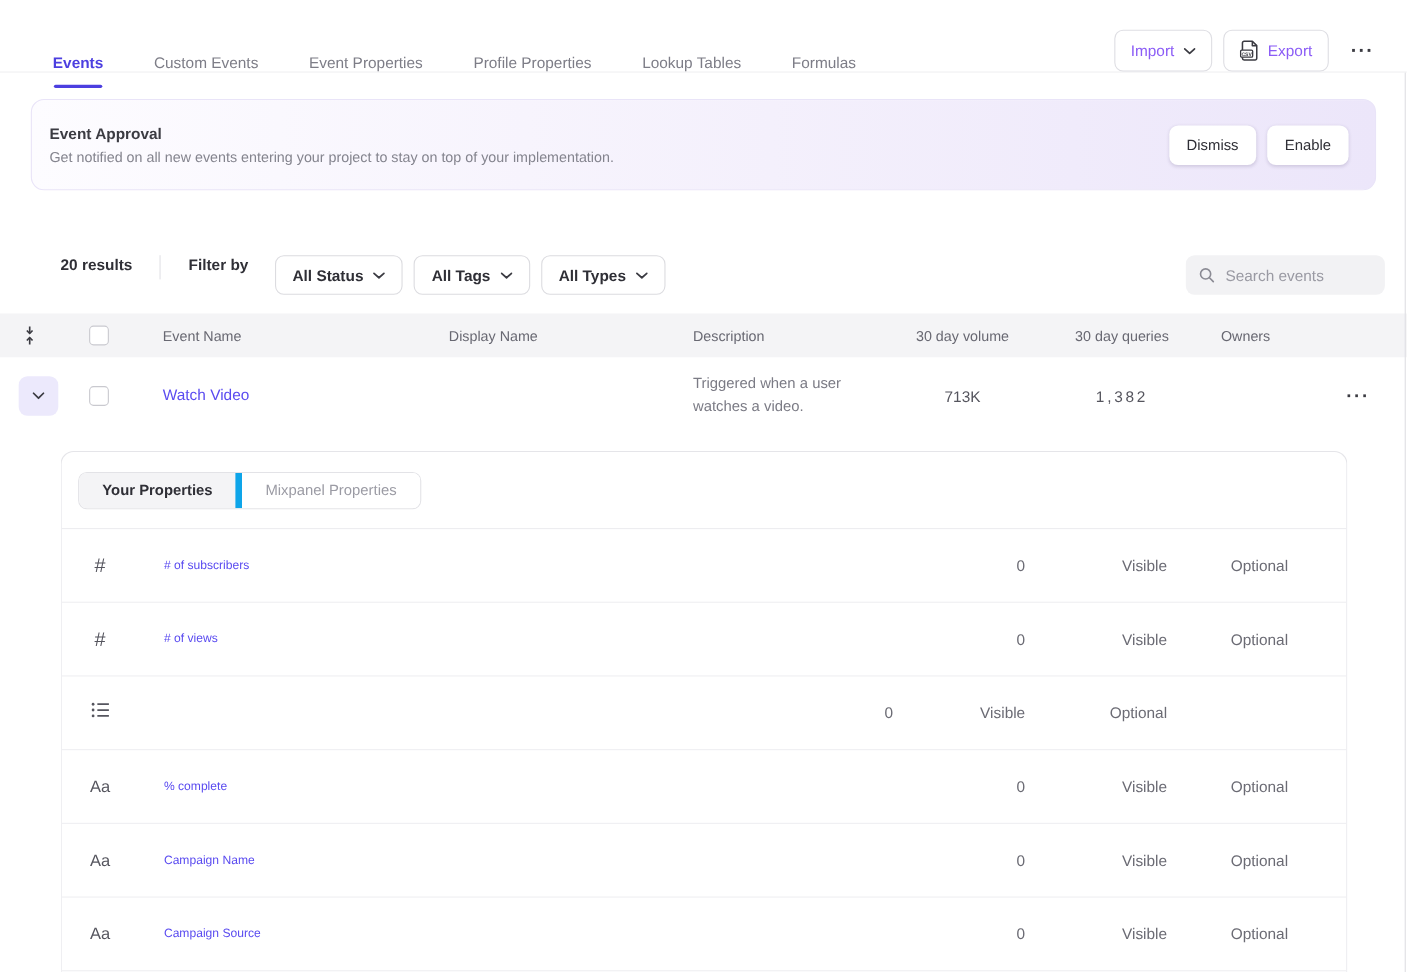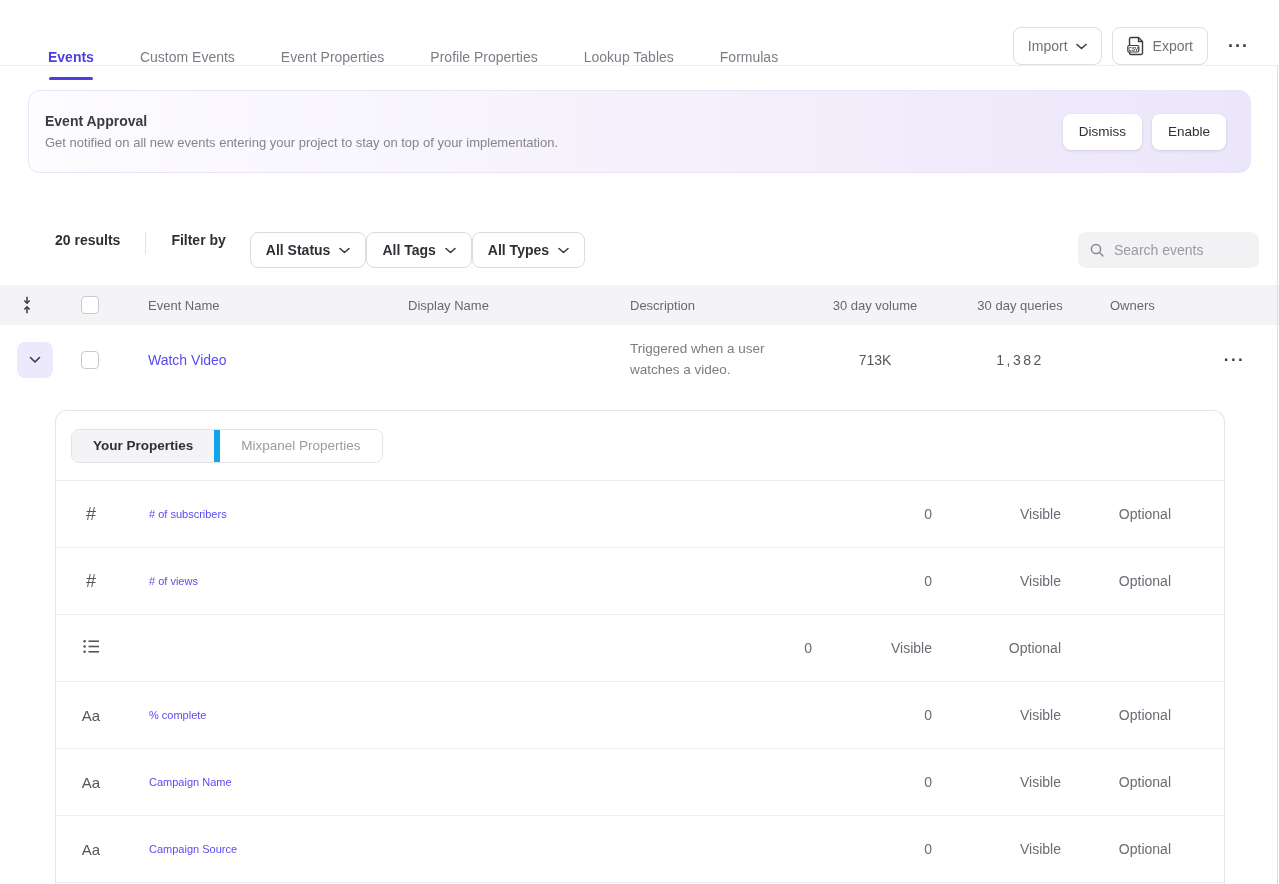--- a/index.html
+++ b/index.html
@@ -10,21 +10,21 @@
   .topbar { height:66px; display:flex; align-items:flex-end; padding:0 24px 0 48px;
     border-bottom:1px solid #f0f0f2; background:#fff; }
   .tabs { display:flex; gap:46px; align-items:center; }
   .tab { position:relative; font-size:14px; font-weight:500; color:#7d7d87; cursor:pointer; white-space:nowrap; }
   .tab.active { color:var(--accent,#4C3FE0); font-weight:600; }
   .tab .underline { position:absolute; left:1px; right:1px; bottom:-15px; height:3px;
     border-radius:3px; background:var(--accent,#4C3FE0); }
   .topbar-right { margin-left:auto; display:flex; align-items:center; gap:10px; }
   .btn { display:flex; align-items:center; gap:8px; height:38px; padding:0 14px;
     background:#fff; border:1px solid #dedee3; border-radius:8px; font-size:14px;
-    font-weight:500; color:#737373; cursor:pointer; font-family:inherit; }
+    font-weight:500; color:#8b5cf6; cursor:pointer; font-family:inherit; }
   .more-btn { border:none; background:none; font-size:18px; font-weight:700; color:#3b3b42;
     letter-spacing:1px; cursor:pointer; padding:0 6px; margin-left:4px; }
   .chev { stroke:#3b3b42; stroke-width:1.6; fill:none; stroke-linecap:round; stroke-linejoin:round; }
 
   
   .banner { margin:24px 28px 0; height:83px; border-radius:12px; border:1px solid #e9e4f8;
     background:linear-gradient(90deg, var(--banner-from,#FDFCFF) 0%, #f4f0fc 55%, var(--banner-to,#ECE6FA) 100%);
     display:flex; align-items:center; padding:0 24px 0 16px; }
   .banner h2 { font-size:14px; font-weight:700; color:#3b3b42; }
   .banner p { font-size:13px; color:#84848e; margin-top:6px; }
@@ -33,21 +33,21 @@
     box-shadow:0 1px 3px rgba(40,30,80,.14); font-size:13.5px; font-weight:400; color:#2f2f36;
     cursor:pointer; font-family:inherit; }
 
   
   .filterbar { margin:59px 20px 0 55px; height:36px; display:flex; align-items:flex-start; }
   .results { font-size:14px; font-weight:700; color:#2f2f36; }
   .vdivider { width:1px; height:22px; background:#e2e2e6; margin:0 25px; }
   .filterby { font-size:14px; font-weight:600; color:#2f2f36; margin-right:24px; }
   .dropdown { display:flex; align-items:center; gap:9px; height:36px; padding:0 15px;
     background:#fff; border:1px solid #dcdce0; border-radius:8px; font-size:14px; font-weight:600;
-    color:#2f2f36; cursor:pointer; margin-right:0; font-family:inherit; }
+    color:#2f2f36; cursor:pointer; margin-right:10px; font-family:inherit; }
   .search { margin-left:auto; width:181px; height:36px; background:#f2f2f4; border-radius:8px;
     display:flex; align-items:center; padding:0 11px; gap:9px; }
   .search input { border:none; background:transparent; outline:none; font-size:14px;
     font-family:inherit; color:#3b3b42; width:130px; }
   .search input::placeholder { color:#9a9aa3; }
 
   
   .grid { display:grid; grid-template-columns:55px 93px 260px 222px 170px 150px 140px 100px 1fr; }
   .thead { margin-top:17px; height:40px; background:var(--header-bg,#F4F4F6); align-items:center;
     font-size:13px; font-weight:500; color:#686872; }

